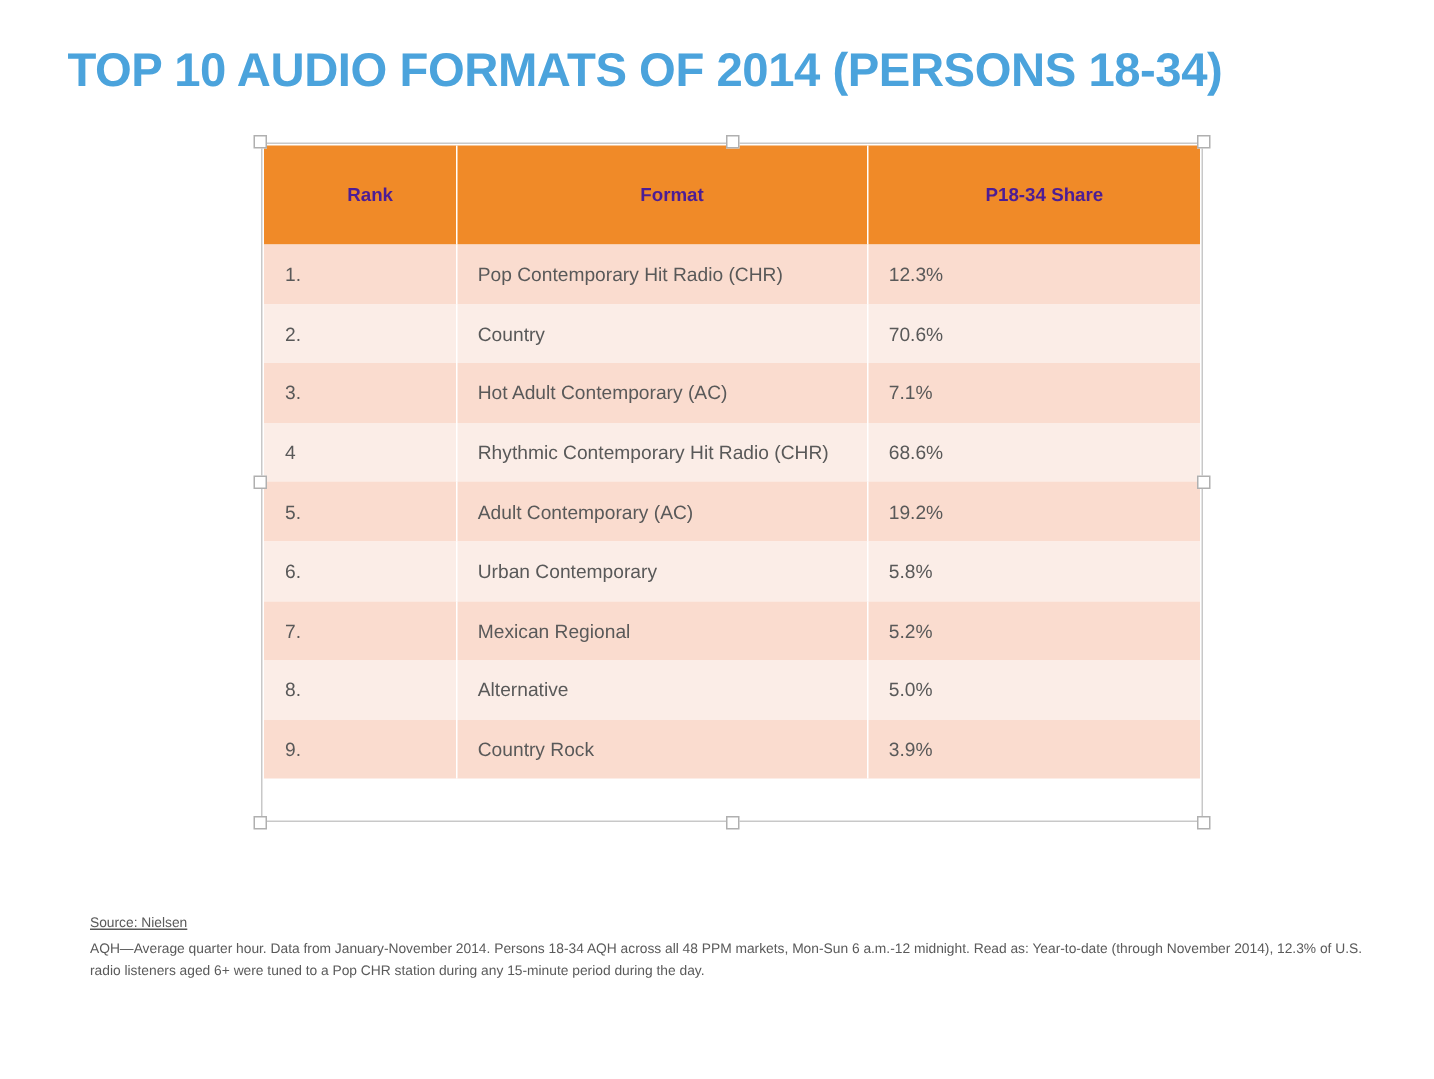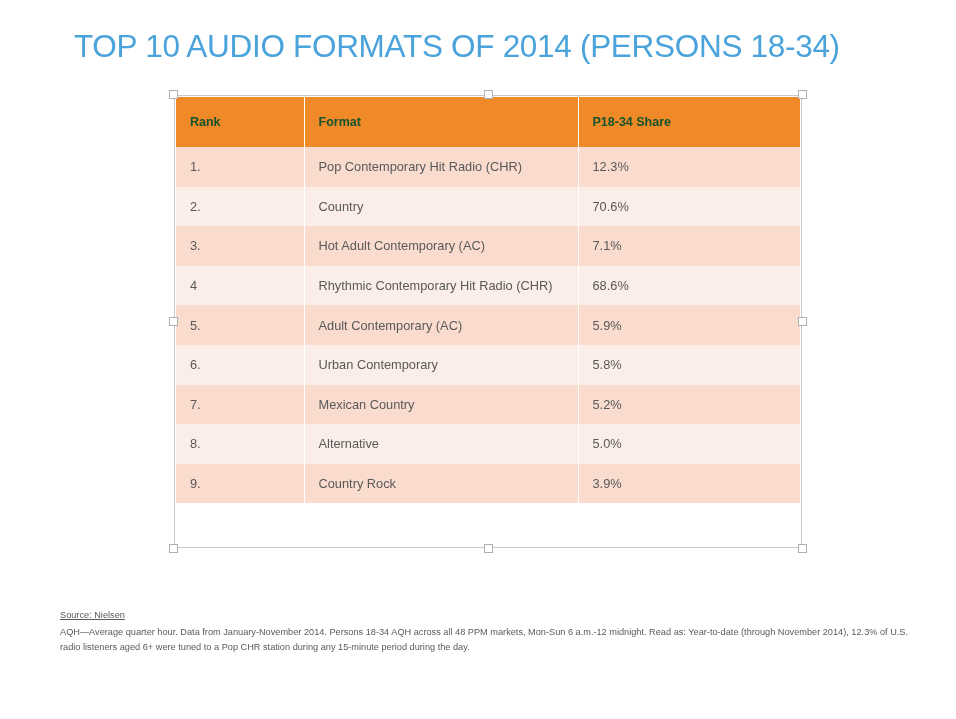--- a/index.html
+++ b/index.html
@@ -17,25 +17,25 @@
 
   #slide {
     position: absolute;
     inset: 0;
     background: #ffffff;
   }
 
   
   #slide-title {
     position: absolute;
-    left: 74px;
+    left: 45px;
     top: 28px;
     width: 860px;
     font-size: 31.5px;
-    font-weight: 400;
+    font-weight: 700;
     letter-spacing: -0.3px;
     color: #4BA3DC;
     white-space: nowrap;
     line-height: 1.2;
   }
 
   
   #table-selection {
     position: absolute;
     left: 174px;
@@ -76,26 +76,26 @@
     width: 624px;
     border-collapse: collapse;
     table-layout: fixed;
   }
   #data-table col.col-rank   { width: 128px; }
   #data-table col.col-format { width: 274px; }
   #data-table col.col-share  { width: 222px; }
 
   #data-table thead th {
     background: #F08A28;
-    color: #14532d;
+    color: #4c1d95;
     font-size: 12.5px;
     font-weight: bold;
-    text-align: left;
+    text-align: center;
     padding: 10px 0 10px 14px;
-    height: 50px;
+    height: 66px;
     vertical-align: middle;
     border-right: 1px solid #ffffff;
     box-sizing: border-box;
   }
   #data-table thead th:last-child { border-right: none; }
 
   #data-table tbody td {
     font-size: 12.8px;
     color: #595959;
     padding: 0 0 0 14px;
@@ -170,30 +170,30 @@
           <td>7.1%</td>
         </tr>
         <tr class="row-light">
           <td>4</td>
           <td>Rhythmic Contemporary Hit Radio (CHR)</td>
           <td>68.6%</td>
         </tr>
         <tr class="row-dark">
           <td>5.</td>
           <td>Adult Contemporary (AC)</td>
-          <td>5.9%</td>
+          <td>19.2%</td>
         </tr>
         <tr class="row-light">
           <td>6.</td>
           <td>Urban Contemporary</td>
           <td>5.8%</td>
         </tr>
         <tr class="row-dark">
           <td>7.</td>
-          <td>Mexican Country</td>
+          <td>Mexican Regional</td>
           <td>5.2%</td>
         </tr>
         <tr class="row-light">
           <td>8.</td>
           <td>Alternative</td>
           <td>5.0%</td>
         </tr>
         <tr class="row-dark">
           <td>9.</td>
           <td>Country Rock</td>

